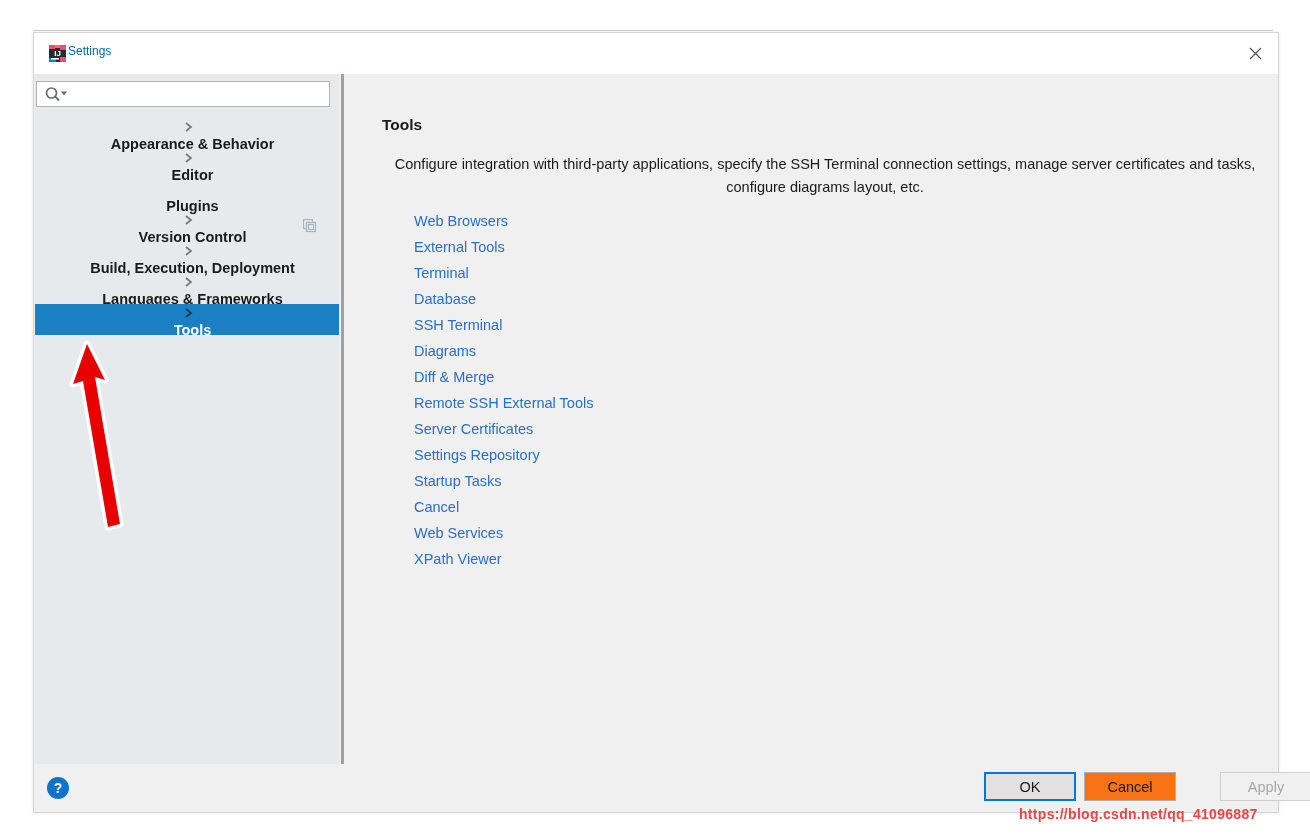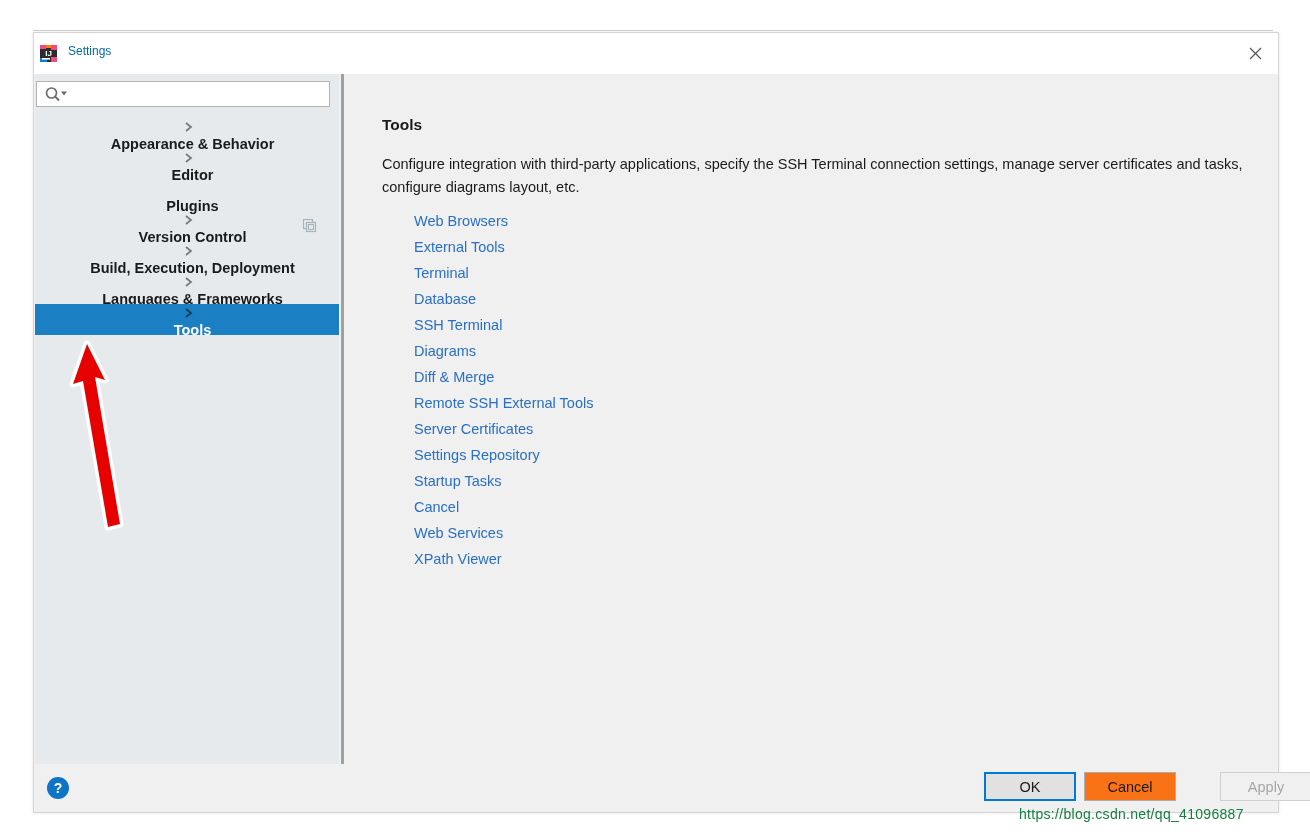--- a/index.html
+++ b/index.html
@@ -32,21 +32,21 @@
     position: absolute; left: 33px; top: 32px;
     width: 1246px; height: 781px;
     background: #f0f0f0;
     border: 1px solid #d4d4d4;
     box-shadow: 0 0 3px rgba(0,0,0,0.10);
   }
   .titlebar {
     position: relative; height: 41px; background: #ffffff;
   }
   .app-logo {
-    position: absolute; left: 4px; top: 10px; width: 21px; height: 21px;
+    position: absolute; left: 13px; top: 10px; width: 21px; height: 21px;
   }
   .title-text {
     position: absolute; left: 34px; top: 11px;
     font-size: 12px; color: #0369a1;
   }
   .close-btn {
     position: absolute; right: 0px; top: 0px; width: 46px; height: 41px;
     display: flex; align-items: center; justify-content: center;
     cursor: pointer;
   }
@@ -108,21 +108,21 @@
   .main {
     position: absolute; left: 312px; top: 0; width: 932px; height: 690px;
     background: #f0f0f0;
   }
   .main-title {
     position: absolute; left: 36px; top: 42px;
     font-size: 15.5px; font-weight: bold; color: #1a1a1a;
   }
   .main-desc {
     position: absolute; left: 36px; top: 79px; width: 886px;
-    font-size: 14.5px; color: #1a1a1a; line-height: 23px;
+    font-size: 14.5px; color: #1a1a1a; line-height: 23px; text-align: center;
   }
   .link-list {
     position: absolute; left: 68px; top: 134px;
   }
   .link-item {
     display: block; height: 26px; line-height: 26px;
     font-size: 14.5px; color: #2a6fc2; cursor: pointer;
     white-space: nowrap;
   }
 
@@ -153,22 +153,23 @@
 
   
   .annot-arrow {
     position: absolute; left: 60px; top: 340px;
     width: 110px; height: 200px; pointer-events: none;
   }
 
   
   .watermark {
     position: absolute; left: 1019px; top: 806px;
-    font-size: 14px; color: #15803d; white-space: nowrap;
+    font-size: 14px; color: #ef4444; white-space: nowrap;
     letter-spacing: 0.3px;
+    font-weight: bold;
   }
 </style>
 </head>
 <body>
 
 <div id="root">
 
   <div class="bg-window-sliver">
     <div class="ghost">&nbsp;</div>
     <div class="line"></div>

